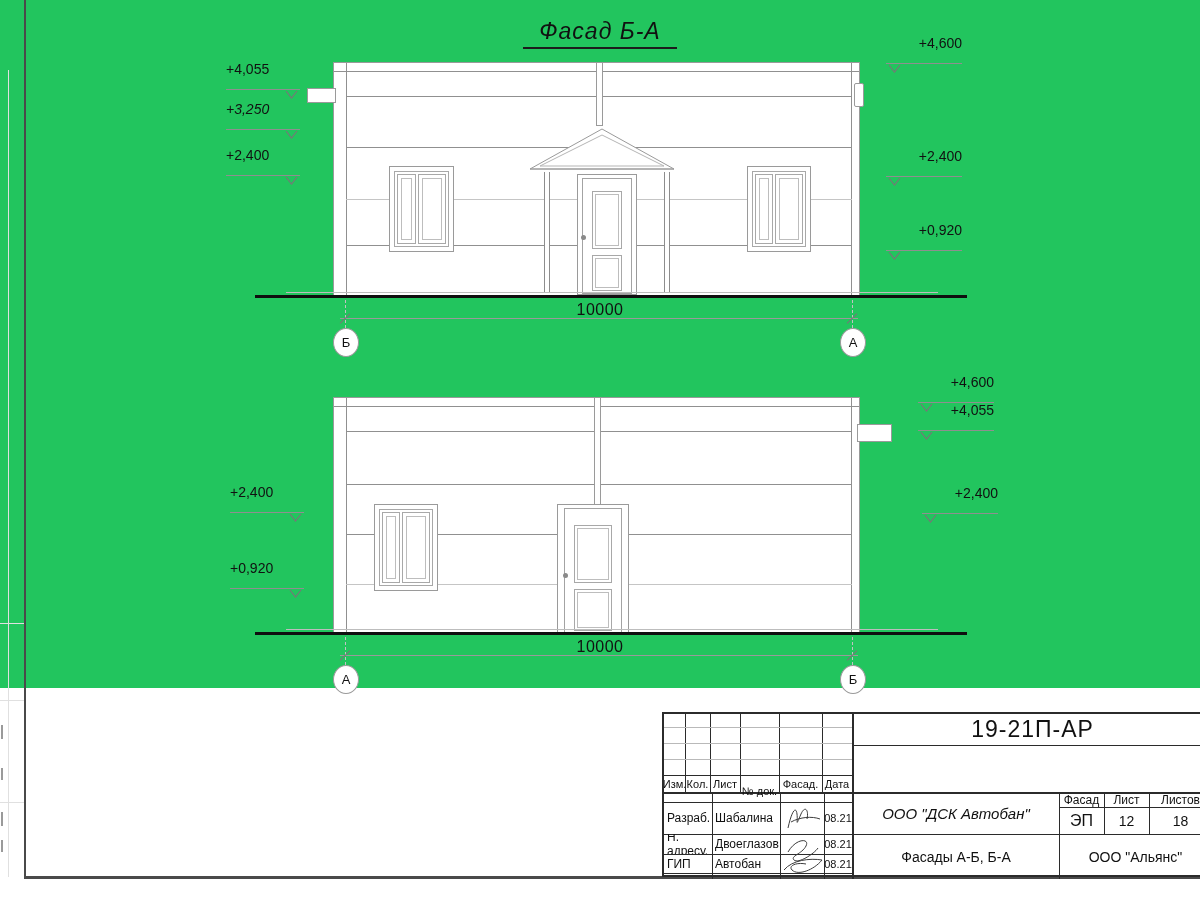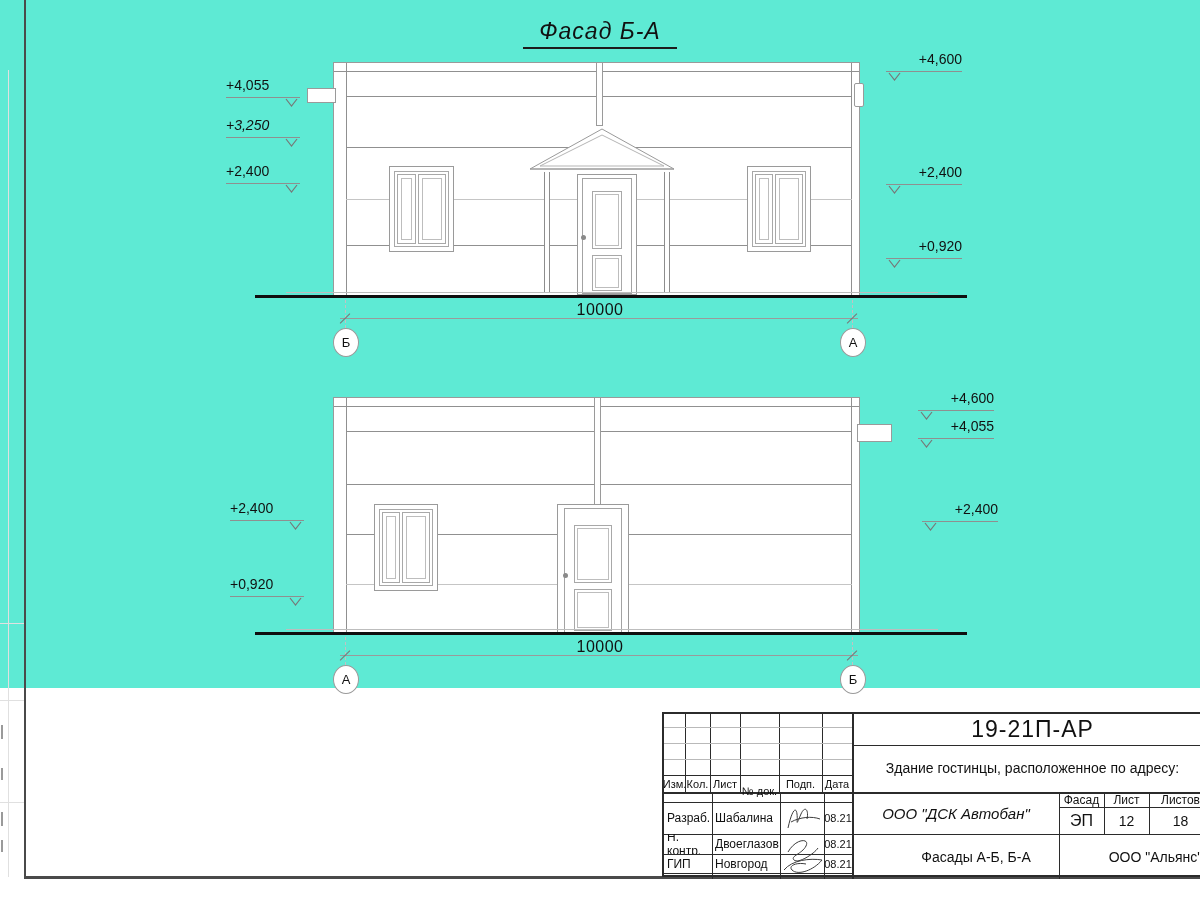--- a/index.html
+++ b/index.html
@@ -1,17 +1,17 @@
 <!DOCTYPE html>
 <html><head>
 <meta charset="utf-8">
 <style>
   html,body{margin:0;padding:0;background:#fff;}
   body{width:1200px;height:900px;overflow:hidden;}
-  #canvas{position:relative;width:1200px;height:688px;background:#5eead4;
+  #canvas{position:relative;width:1200px;height:688px;background:#22c55e;
           font-family:"Liberation Sans", sans-serif;color:#111;}
   .abs{position:absolute;}
   .hl{position:absolute;height:1px;background:#909090;}
   .vl{position:absolute;width:1px;background:#909090;}
   .thin{background:#c5c5c5;}
 
   
   .fa-title{position:absolute;left:0;width:1200px;text-align:center;pointer-events:none;}
   .fa-title span{display:inline-block;font-style:italic;font-size:23px;letter-spacing:1px;
                  padding:0 16px 2px 16px;border-bottom:2px solid #1c1c1c;}
@@ -43,21 +43,21 @@
   .plinth{position:absolute;height:1px;background:#bdbdbd;}
   .dimline{position:absolute;height:1px;background:#9a9a9a;}
   .tick{position:absolute;width:14px;height:1px;background:#777;transform:rotate(-45deg);}
   .dimlabel{position:absolute;font-size:16px;letter-spacing:0.5px;}
   .axisdash{position:absolute;width:0;border-left:1px dashed #c2c2c2;}
   .axis-circle{position:absolute;width:24px;height:27px;border:1px solid #9a9a9a;border-radius:50%;
                background:#fff;display:flex;align-items:center;justify-content:center;font-size:13px;}
 
   
   .em{position:absolute;font-size:14px;line-height:16px;}
-  .em .em-t{display:block;border-bottom:1px solid #8f8f8f;padding-bottom:4px;margin-top:16px;}
+  .em .em-t{display:block;border-bottom:1px solid #8f8f8f;padding-bottom:12px;}
   .em.em-l{width:74px;}  .em.em-l .em-t{text-align:left;padding-right:14px;}
   .em.em-r{width:76px;}  .em.em-r .em-t{text-align:right;padding-left:14px;}
   .em svg{position:absolute;top:100%;}
   .em.em-l svg{right:2px;}
   .em.em-r svg{left:2px;}
 
   
   #tb{position:absolute;left:662px;top:712px;width:548px;height:165px;
       border:2px solid #2b2b2b;box-sizing:border-box;background:#fff;}
   #tb .cell{position:absolute;display:flex;align-items:center;justify-content:center;
@@ -69,21 +69,21 @@
   .tb-thick{height:2px;}
   .tb-vthick{width:2px;}
 
   .code{font-size:23px;letter-spacing:1px;}
   .addr{font-size:14px;line-height:1.3;}
   .small{font-size:11px;}
   .row-t{font-size:12px;}
   .stage-v{font-size:16px;}
   .num-v{font-size:14px;}
   .company{font-style:italic;font-size:15px;}
-  .sheetname{font-size:14px;margin-left:20px;}
+  .sheetname{font-size:14px;}
 
   
   .margin-mark{position:absolute;width:2px;background:#9a9a9a;}
 </style>
 </head>
 <body>
 
 <div id="canvas">
 
   <div class="abs" style="left:24px;top:0;width:2px;height:877px;background:#4a4a4a;"></div>
@@ -319,40 +319,39 @@
     <div class="tb-hl" style="left:190px;top:31px;width:358px;"></div>
     <div class="tb-hl tb-thick" style="left:0;top:78px;width:548px;"></div>
     <div class="tb-hl" style="left:0;top:88px;width:188px;"></div>
     <div class="tb-hl" style="left:0;top:120px;width:548px;"></div>
     <div class="tb-hl" style="left:0;top:140px;width:188px;"></div>
     <div class="tb-hl" style="left:0;top:159px;width:188px;"></div>
     <div class="tb-hl" style="left:395px;top:93px;width:153px;"></div>
 
     <div class="cell code" style="left:189px;top:0;width:359px;height:31px;">19-21П-АР</div>
     <div class="cell addr" style="left:189px;top:31px;width:359px;height:47px;flex-direction:column;justify-content:center;">
-      <div>Здание гостинцы, расположенное по адресу:</div>
     </div>
 
     <div class="cell small" style="left:0;top:61px;width:21px;height:17px;">Изм.</div>
     <div class="cell small" style="left:21px;top:61px;width:25px;height:17px;">Кол.</div>
     <div class="cell small" style="left:46px;top:61px;width:30px;height:17px;">Лист</div>
     <div class="cell small" style="left:76px;top:68px;width:39px;height:17px;">№ док.</div>
-    <div class="cell small" style="left:115px;top:61px;width:43px;height:17px;">Подп.</div>
+    <div class="cell small" style="left:115px;top:61px;width:43px;height:17px;">Фасад.</div>
     <div class="cell small" style="left:158px;top:61px;width:30px;height:17px;">Дата</div>
 
     <div class="cell left row-t" style="left:0;top:88px;width:48px;height:32px;">Разраб.</div>
     <div class="cell left row-t" style="left:48px;top:88px;width:68px;height:32px;">Шабалина</div>
     <div class="cell small" style="left:160px;top:88px;width:28px;height:32px;">08.21</div>
 
-    <div class="cell left row-t" style="left:0;top:120px;width:48px;height:20px;">Н. контр.</div>
+    <div class="cell left row-t" style="left:0;top:120px;width:48px;height:20px;">Н. адресу.</div>
     <div class="cell left row-t" style="left:48px;top:120px;width:68px;height:20px;">Двоеглазов</div>
     <div class="cell small" style="left:160px;top:120px;width:28px;height:20px;">08.21</div>
 
     <div class="cell left row-t" style="left:0;top:140px;width:48px;height:19px;">ГИП</div>
-    <div class="cell left row-t" style="left:48px;top:140px;width:68px;height:19px;">Новгород</div>
+    <div class="cell left row-t" style="left:48px;top:140px;width:68px;height:19px;">Автобан</div>
     <div class="cell small" style="left:160px;top:140px;width:28px;height:19px;">08.21</div>
 
     <svg class="abs" style="left:118px;top:90px;" width="42" height="28" viewBox="0 0 42 28">
       <path d="M6 24 C10 6 14 2 15 10 C16 18 13 24 19 10 C23 1 27 6 25 15 M9 18 C18 13 30 12 38 15" fill="none" stroke="#3c3c3c" stroke-width="1"></path>
     </svg>
     <svg class="abs" style="left:116px;top:122px;" width="46" height="42" viewBox="0 0 46 42">
       <path d="M8 16 C16 2 30 2 26 10 C22 18 10 20 14 24 C18 28 34 18 38 12 M4 34 C12 24 30 22 42 24 C34 34 18 40 12 34 C8 30 16 26 26 28" fill="none" stroke="#3c3c3c" stroke-width="1"></path>
     </svg>
 
     <div class="cell company" style="left:189px;top:78px;width:206px;height:42px;">ООО "ДСК Автобан"</div>

